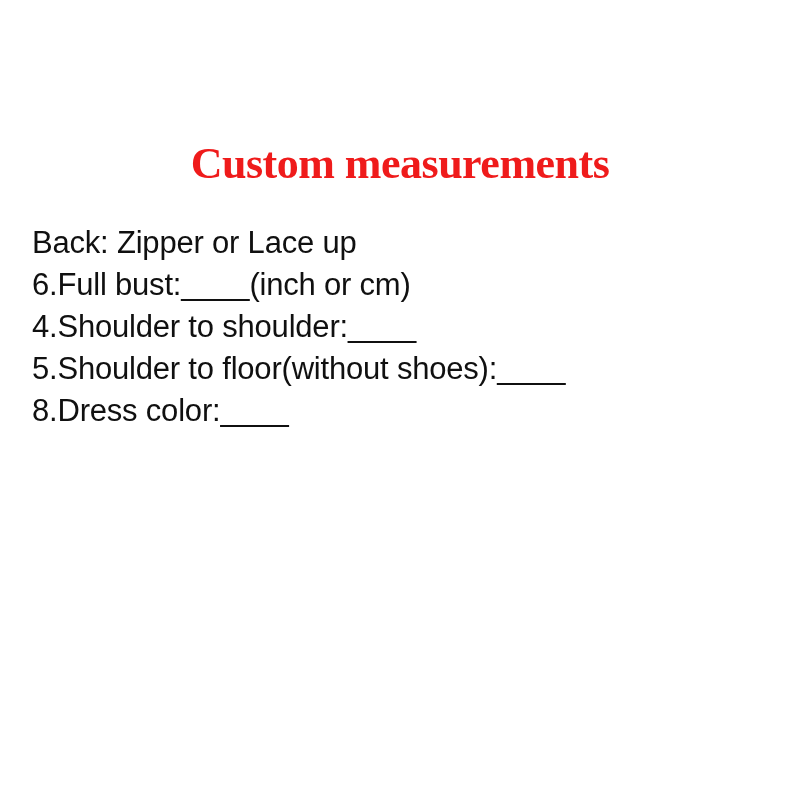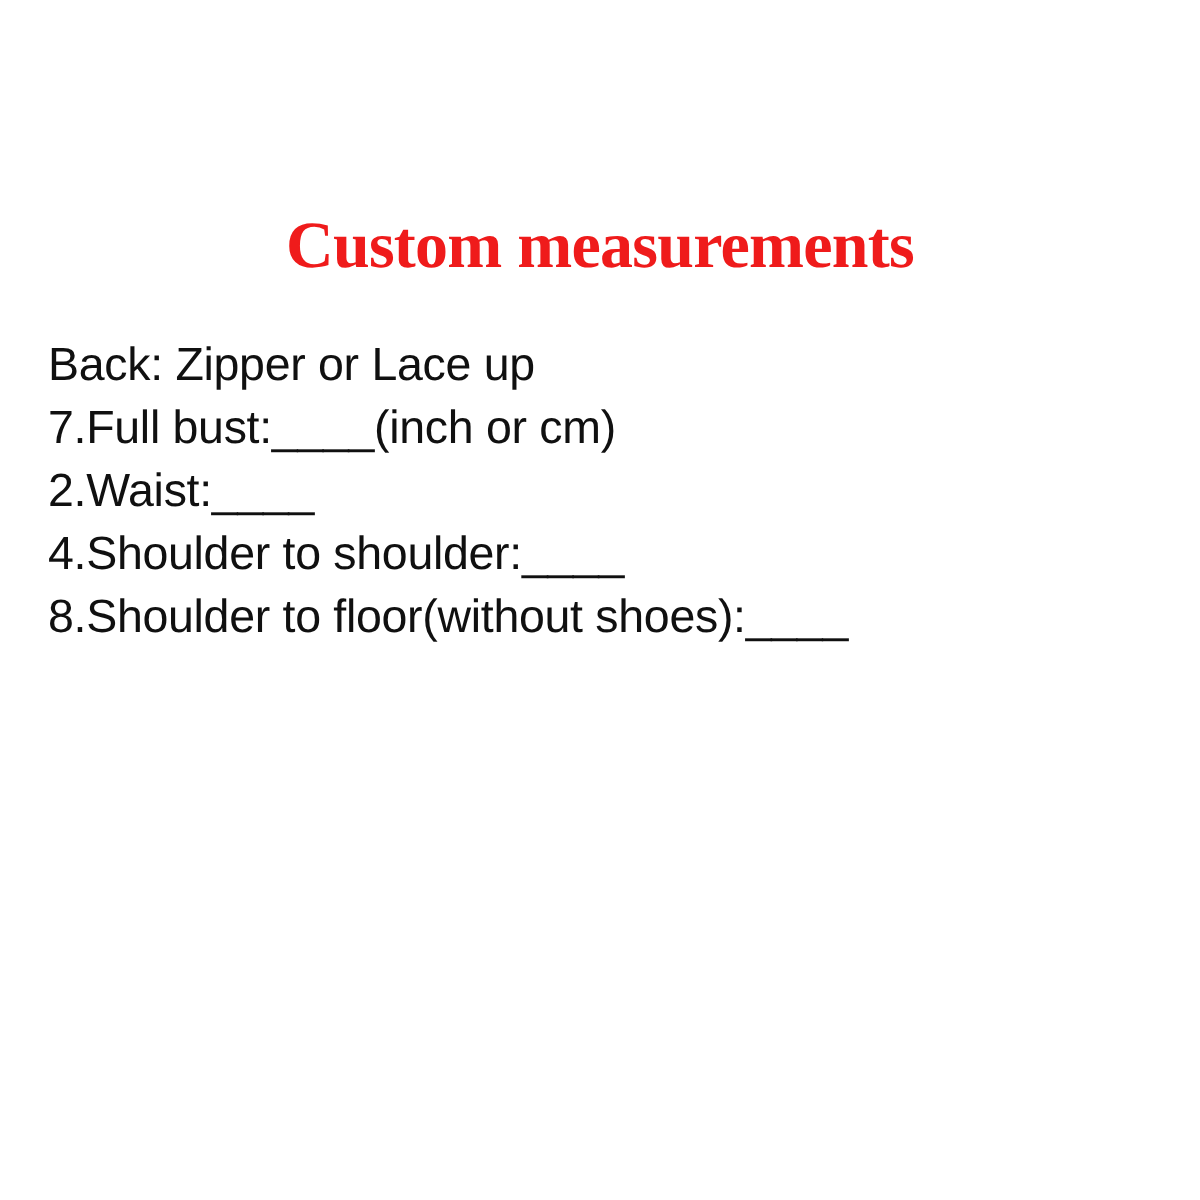--- a/index.html
+++ b/index.html
@@ -49,19 +49,19 @@
 </style>
 </head>
 <body>
 
 <div class="sheet">
 
   <div class="title">Custom measurements</div>
 
   <div class="lines">
     <div class="line">Back: Zipper or Lace up</div>
-    <div class="line">7.Full bust:____(inch or cm)</div>
-    <div class="line">2.Waist:____</div>
+    <div class="line">6.Full bust:____(inch or cm)</div>
     <div class="line">4.Shoulder to shoulder:____</div>
-    <div class="line">8.Shoulder to floor(without shoes):____</div>
+    <div class="line">5.Shoulder to floor(without shoes):____</div>
+    <div class="line">8.Dress color:____</div>
   </div>
 
 </div>
 
 </body></html>

